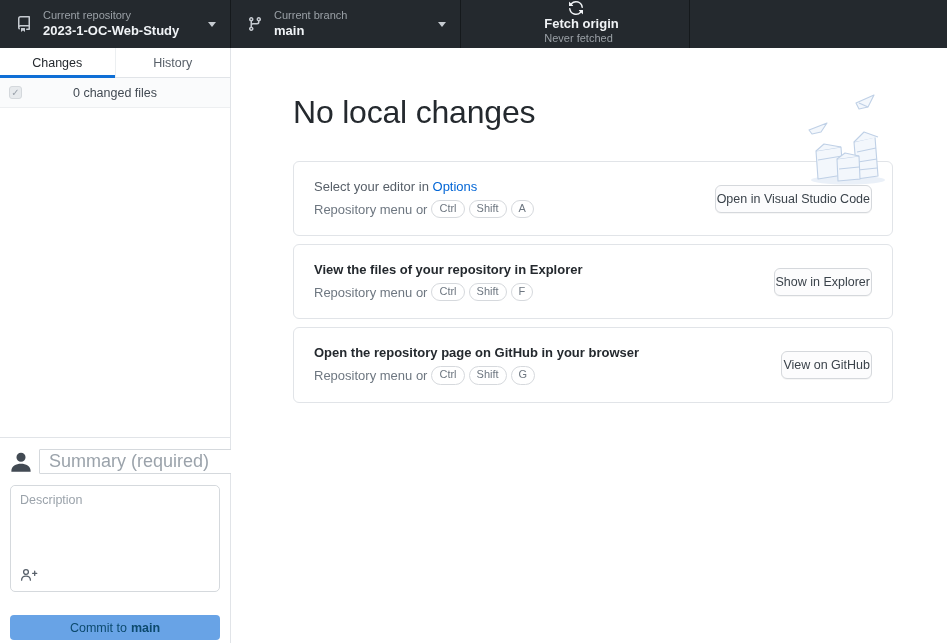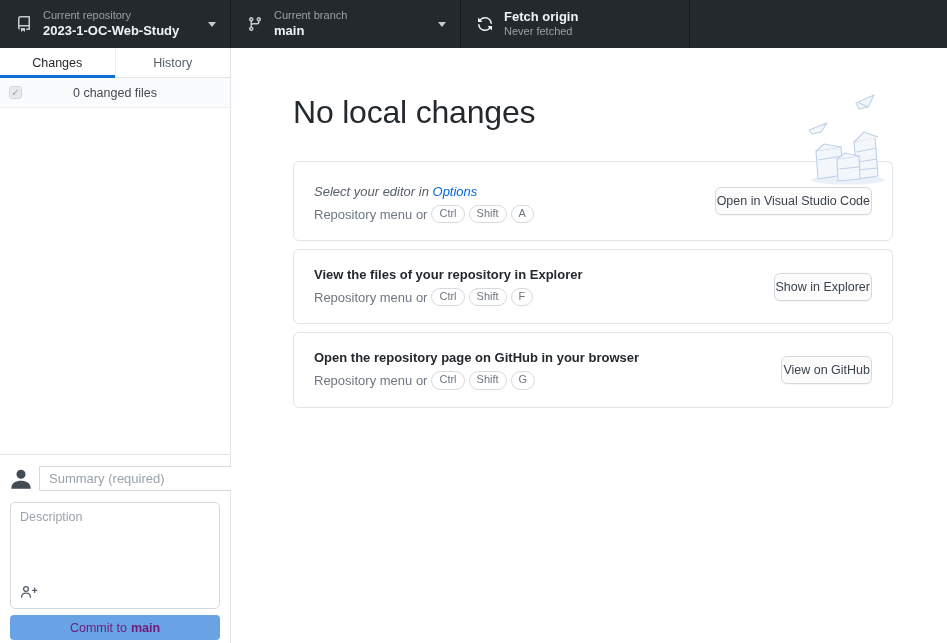--- a/index.html
+++ b/index.html
@@ -6,21 +6,21 @@
   html,body { width:947px; height:643px; overflow:hidden; background:#fff;
     font-family:"Liberation Sans", sans-serif; }
 
   
   .toolbar { position:absolute; left:0; top:0; width:947px; height:48px;
     background:var(--toolbar-bg,#24292e); display:flex; align-items:stretch; }
   .tb-section { display:flex; align-items:center; padding:0 14px 0 16px;
     border-right:1px solid var(--toolbar-divider,#15191c); cursor:pointer; }
   .tb-section.repo { width:231px; }
   .tb-section.branch { width:230px; }
-  .tb-section.fetch { width:229px; border-right:1px solid var(--toolbar-divider,#15191c); }
+  .tb-section.fetch { width:229px; border-right:1px solid var(--toolbar-divider,#15191c);flex-direction:column; }
   .tb-icon { width:16px; height:16px; flex:none; }
   .tb-text { margin-left:11px; flex:1; min-width:0; line-height:1.25; }
   .tb-label { font-size:11px; color:#9aa0a6; }
   .tb-value { font-size:13px; font-weight:bold; color:#f0f3f6; white-space:nowrap;
     overflow:hidden; text-overflow:ellipsis; }
   .tb-title { font-size:13px; font-weight:bold; color:#f0f3f6; }
   .tb-sub { font-size:11px; color:#9aa0a6; }
   .chevron { width:0; height:0; border-left:4px solid transparent;
     border-right:4px solid transparent; border-top:5px solid #c6cbd1; flex:none; margin-left:8px; }
   .tb-filler { flex:1; }
@@ -44,52 +44,52 @@
     color:#9aa2ab; font-size:10px; line-height:11px; text-align:center; }
   .changed-label { font-size:12.5px; color:#424a53; }
   .changes-empty { flex:1; background:#fff; }
 
   
   .commit-form { flex:none; border-top:1px solid var(--border,#e1e4e8);
     padding:11px 10px 3px 10px; background:#fff; }
   .summary-row { display:flex; align-items:center; }
   .avatar { width:22px; height:22px; flex:none; margin-right:7px; }
   .summary-input { flex:1; height:25px; border:1px solid #d5d9dd; border-radius:1px;
-    padding:0 9px; font-size:13px; font-family:"Liberation Sans",sans-serif;
+    padding:0 9px; font-size:18px; font-family:"Liberation Sans",sans-serif;
     color:#24292e; outline:none; }
   .summary-input::placeholder { color:#9ba3ab; }
   .desc-box { position:relative; margin-top:11px; height:107px;
     border:1px solid #d5d9dd; border-radius:5px; background:#fff; }
   .desc-box textarea { width:100%; height:78px; border:none; resize:none; outline:none;
     padding:7px 9px; font-size:12.5px; font-family:"Liberation Sans",sans-serif;
     color:#24292e; border-radius:5px; }
   .desc-box textarea::placeholder { color:#9ba3ab; }
   .coauthor-btn { position:absolute; left:8px; bottom:6px; width:20px; height:18px;
     background:none; border:none; cursor:pointer; padding:0; }
-  .commit-btn { margin-top:6px; width:100%; height:25px; border:none; border-radius:4px;
-    background:var(--commit-btn,#68a3e6); color:#701a75; font-size:12.5px;
+  .commit-btn { margin-top:23px; width:100%; height:25px; border:none; border-radius:4px;
+    background:var(--commit-btn,#68a3e6); color:#0c4a6e; font-size:12.5px;
     font-family:"Liberation Sans",sans-serif; display:flex; align-items:center;
     justify-content:center; gap:4px; cursor:default; }
   .commit-btn .branch-name { font-weight:bold; }
 
   
   .main { position:absolute; left:231px; top:48px; width:716px; height:595px;
     background:#fff; overflow:hidden; }
   .blankslate { padding:46px 0 0 62px; position:relative; }
   .illustration { position:absolute; top:42px; right:55px; }
   h1.page-title { font-size:32px; font-weight:300; color:#24292e; letter-spacing:-0.2px; }
   .subtitle { margin-top:8px; width:500px; font-size:13.5px; line-height:1.55; color:#46505a; }
 
   .cards { margin-top:30px; width:600px; }
   .card { border:1px solid var(--border,#e1e4e8); border-radius:6px; background:#fff;
     padding:17px 20px; display:flex; align-items:center; justify-content:space-between; }
   .card + .card { margin-top:8px; }
   .card-left { min-width:0; padding-right:16px; }
   .card-title { font-size:13px; font-weight:bold; color:#24292e; }
-  .card-sub { margin-top:5px; font-size:13px; color:#586069;font-style:italic; }
+  .card-sub { font-size:13px; color:#586069; }
   .card-sub a { color:var(--link,#0366d6); text-decoration:none; cursor:pointer; }
   .shortcut { margin-top:6px; display:flex; align-items:center; gap:4px;
     font-size:13px; color:#6e7781; }
   kbd { display:inline-block; font-family:"Liberation Sans",sans-serif; font-size:11px;
     color:#6e7781; border:1px solid #d6d9dd; border-radius:10px; padding:1px 7px 2px;
     background:#fff; line-height:1.2; }
   .card-btn { flex:none; background:#fcfcfd; border:1px solid #d5d8dc; border-radius:6px;
     padding:6px 1px; font-size:12.5px; color:#3b434b; cursor:pointer;
     font-family:"Liberation Sans",sans-serif; box-shadow:0 1px 0 rgba(27,31,35,0.04); }
 </style>

